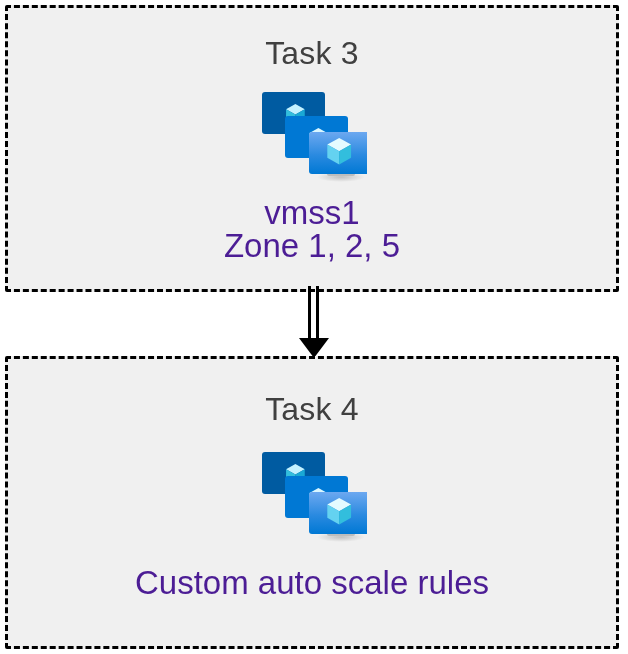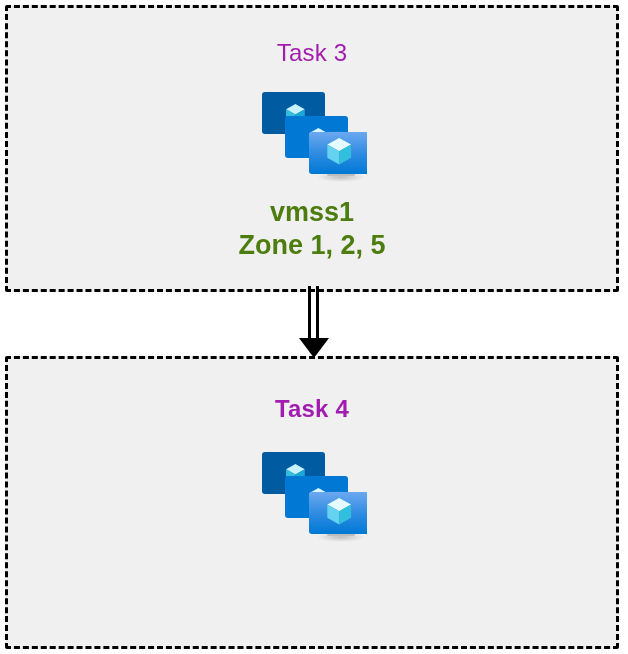--- a/index.html
+++ b/index.html
@@ -39,50 +39,49 @@
     top: 5px;
     height: 287px;
   }
 
   #box-task4 {
     top: 356px;
     height: 293px;
   }
 
   .task-title {
-    color: #a21caf;
-    font-size: 24px;
+    color: #404040;
+    font-size: 32px;
     line-height: 30px;
     font-weight: 400;
     letter-spacing: 0.2px;
     margin-top: 30px;
     user-select: none;
   }
 
   #box-task4 .task-title {
     margin-top: 35px;
-    font-weight: bold;
   }
 
   .vmss-icon {
     display: block;
     margin-top: 16px;
   }
 
   #box-task4 .vmss-icon {
     margin-top: 20px;
   }
 
   .caption {
     margin-top: 12px;
     text-align: center;
-    color: #4d7c0f;
-    font-size: 27px;
+    color: #4c1d95;
+    font-size: 33px;
     line-height: 33px;
-    font-weight: 700;
+    font-weight: 400;
     user-select: none;
   }
 
   #box-task4 .caption {
     margin-top: 22px;
   }
 
   .caption-line { display: block; }
 
   #connector-arrow {
@@ -201,15 +200,18 @@
       <rect x="70" y="88" width="28" height="4" rx="2" fill="#bdbdbd"></rect>
 
       <rect x="52" y="48" width="63" height="42" rx="3" ry="3" fill="url(#frontGradB)"></rect>
       <g transform="translate(69,54) scale(0.66)">
         <path d="M20 0 L38 10 L20 20 L2 10 Z" fill="#e4fbff"></path>
         <path d="M2 10 L20 20 L20 40 L2 30 Z" fill="#64d2f0"></path>
         <path d="M38 10 L20 20 L20 40 L38 30 Z" fill="#32bedd"></path>
       </g>
     </svg>
 
+    <div class="caption">
+      <span class="caption-line">Custom auto scale rules</span>
+    </div>
   </div>
 
 </div>
 
 </body></html>

